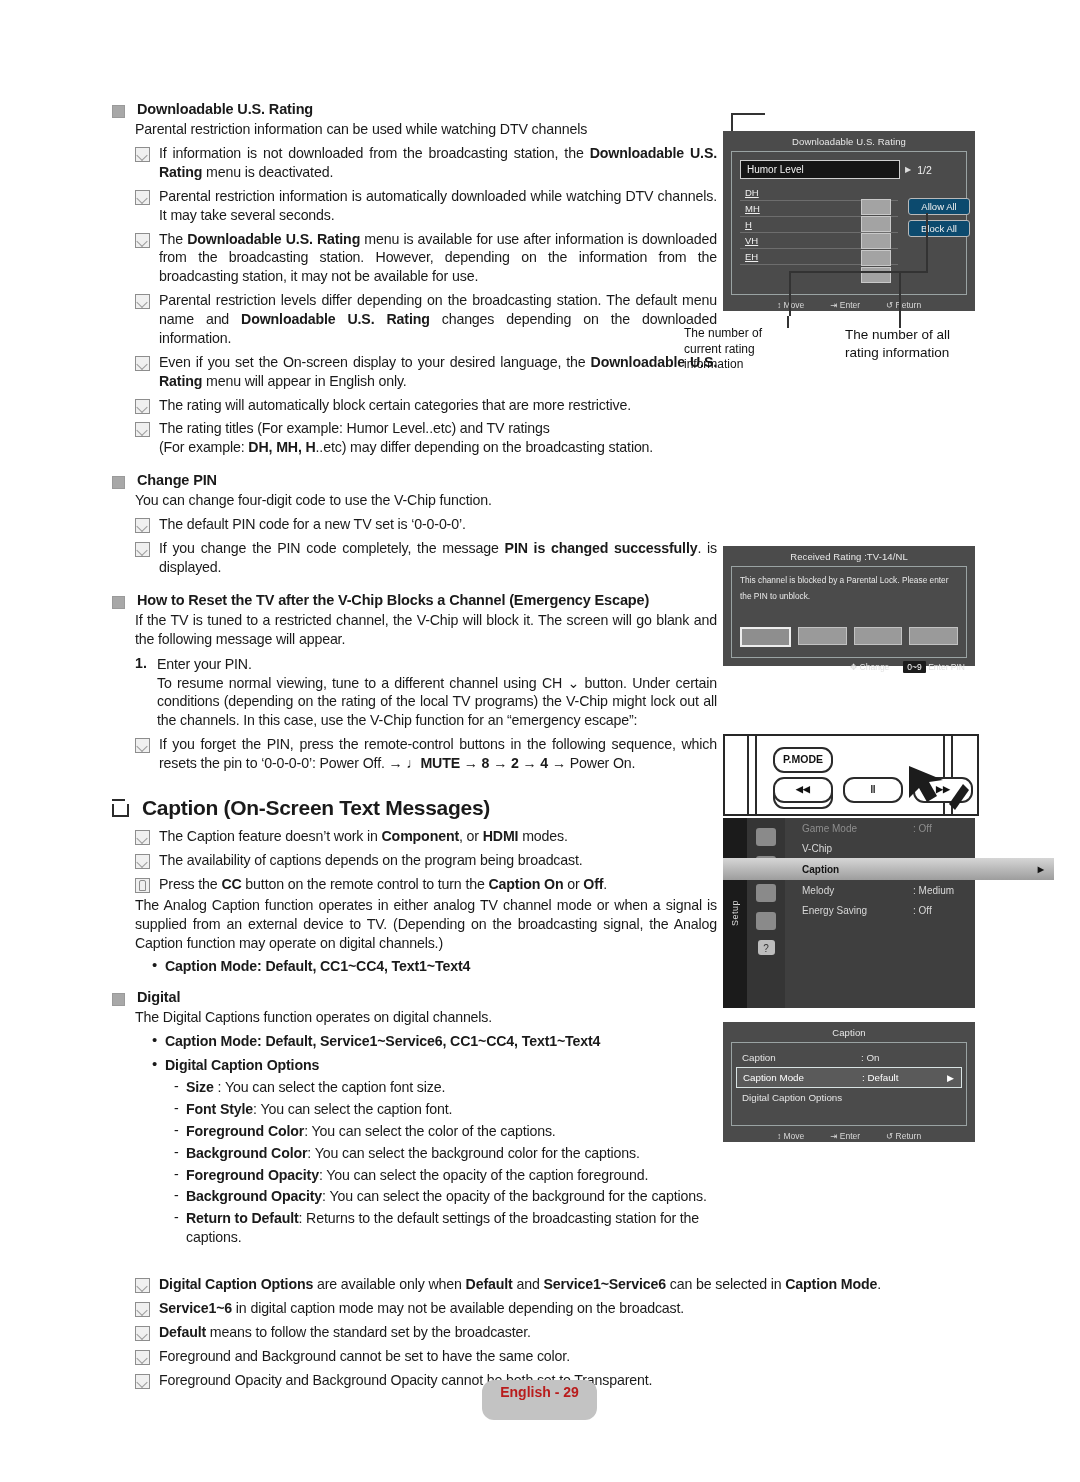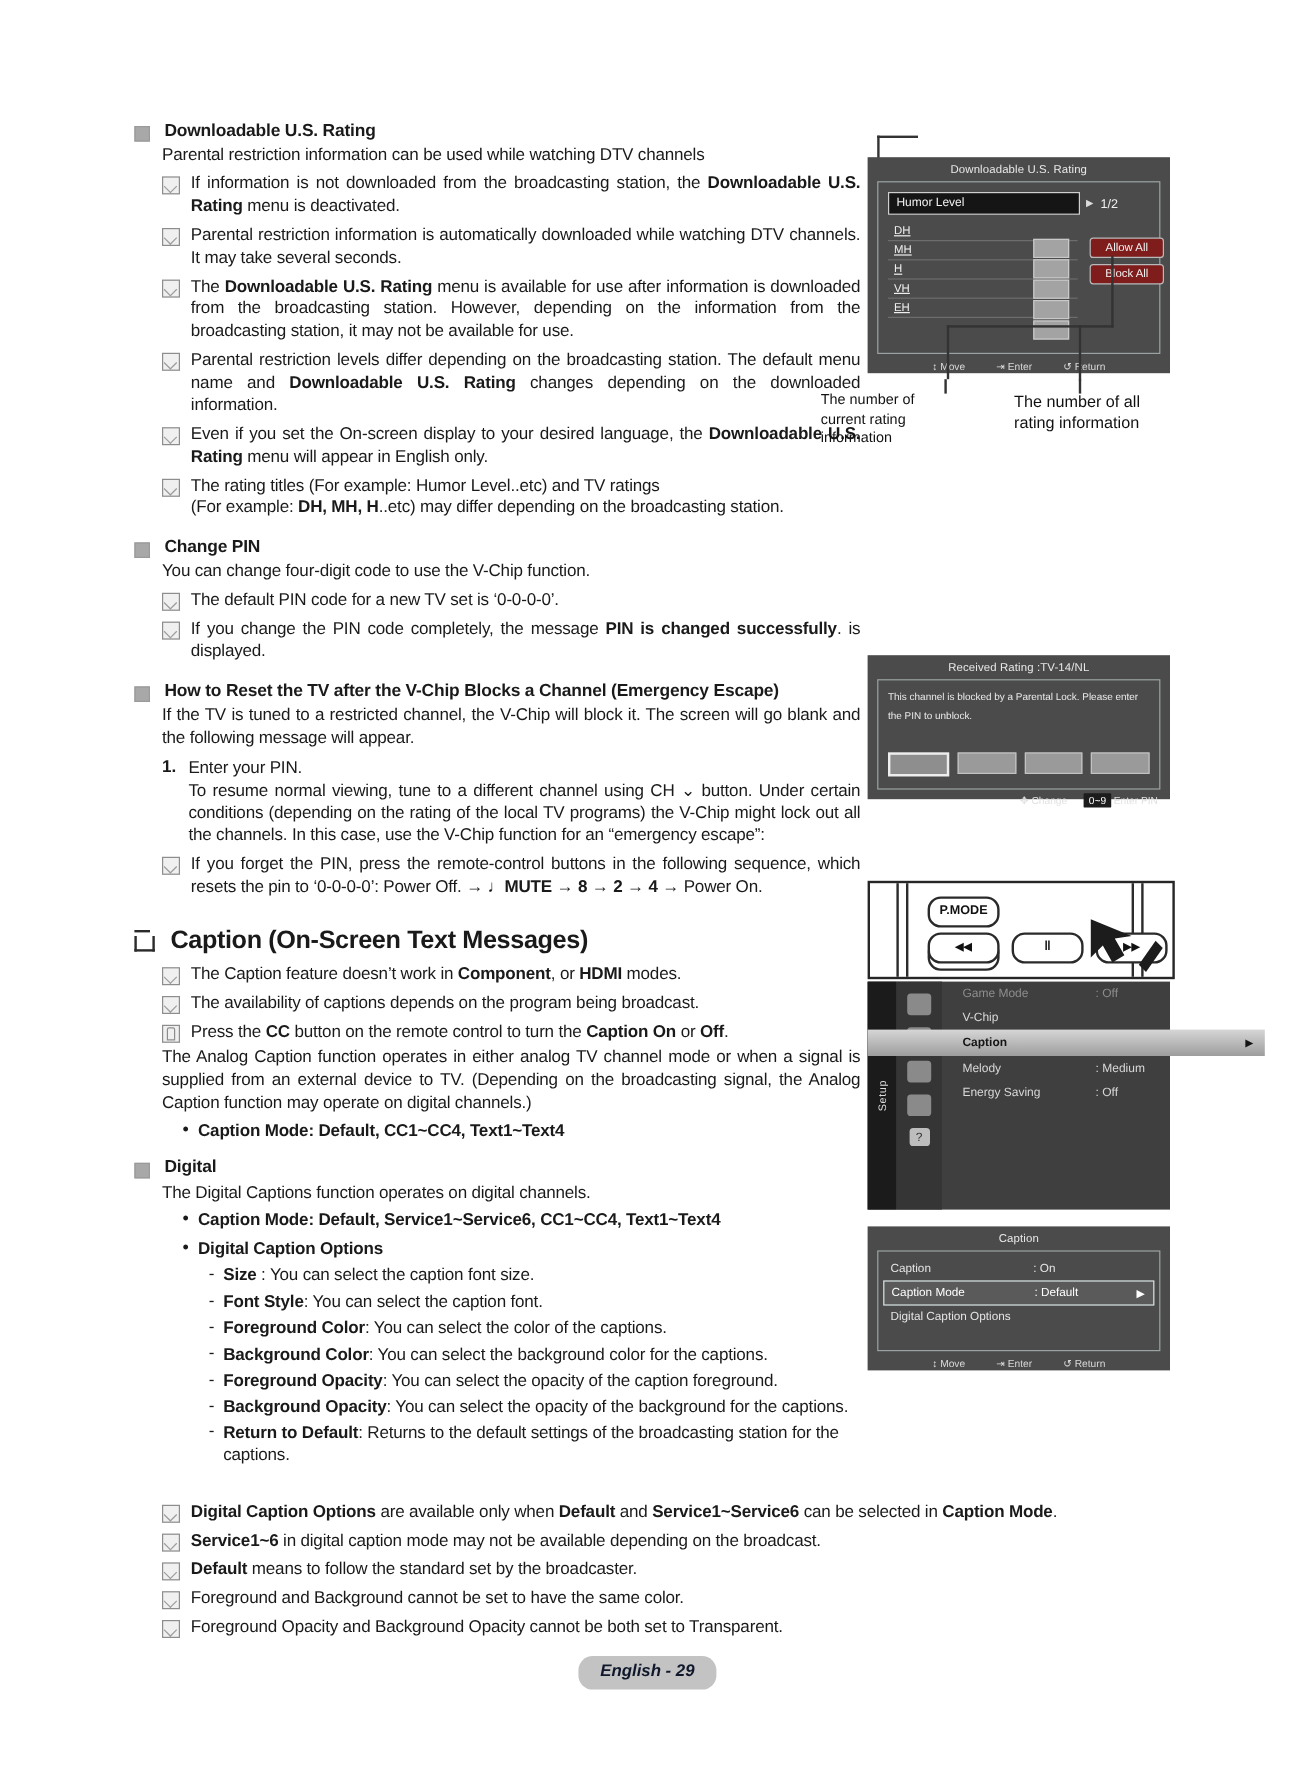--- a/index.html
+++ b/index.html
@@ -105,21 +105,21 @@
     height:15px;line-height:15px;font-size:9.5px;color:#efefef;
     border-bottom:1px solid #6d6d6d;padding-left:5px;text-decoration:underline;
   }
   .rt-boxes{position:absolute;left:129px;top:47px;}
   .rt-box{
     width:28px;height:14px;background:#a3a3a3;border:1px solid #c9c9c9;
     margin-bottom:1px;
   }
   .rt-btns{position:absolute;left:176px;top:46px;}
   .rt-btn{
-    width:60px;height:15px;background:#7f1d1d;border:1px solid #b9b9b9;
+    width:60px;height:15px;background:#0c4a6e;border:1px solid #b9b9b9;
     border-radius:3px;color:#f2f2f2;font-size:9.5px;text-align:center;
     line-height:15px;margin-bottom:5px;
   }
 
   
   .lead{position:absolute;background:#333;}
   .lbl{position:absolute;font-size:13.5px;color:#111;}
 
   
   #panel-blocked{left:723px;top:546px;width:252px;height:120px;}
@@ -165,23 +165,23 @@
 
   
   #panel-caption{left:723px;top:1022px;width:252px;height:120px;}
   .cp-row{display:flex;align-items:center;height:19px;font-size:9.8px;color:#e4e4e4;padding-left:6px;}
   .cp-row .v{position:absolute;left:125px;}
   .cp-row.sel{border:1px solid #d8e3e3;background:#5a5a5a;color:#fff;position:relative;height:19px;}
   .cp-row.sel .car{position:absolute;right:7px;font-size:9px;}
 
   
   .footer{
-    position:absolute;left:482px;top:1380px;width:115px;height:28px;
+    position:absolute;left:482px;top:1380px;width:115px;height:40px;
     background:#c3c3c3;border-radius:12px;
-    text-align:center;line-height:24px;font-size:14px;font-weight:bold;color:#0f172a;font-style:italic;
+    text-align:center;line-height:24px;font-size:14px;font-weight:bold;color:#b91c1c;
   }
 </style>
 </head>
 <body>
 
 <div class="page">
 
   <div class="col-left">
 
     <div class="sec">
@@ -202,20 +202,24 @@
       <div class="note-ico"></div>
       <div class="note-txt">The <b>Downloadable U.S. Rating</b> menu is available for use after information is downloaded from the broadcasting station. However, depending on the information from the broadcasting station, it may not be available for use.</div>
     </div>
     <div class="note">
       <div class="note-ico"></div>
       <div class="note-txt">Parental restriction levels differ depending on the broadcasting station. The default menu name and <b>Downloadable U.S. Rating</b> changes depending on the downloaded information.</div>
     </div>
     <div class="note">
       <div class="note-ico"></div>
       <div class="note-txt">Even if you set the On-screen display to your desired language, the <b>Downloadable U.S. Rating</b> menu will appear in English only.</div>
+    </div>
+    <div class="note">
+      <div class="note-ico"></div>
+      <div class="note-txt">The rating will automatically block certain categories that are more restrictive.</div>
     </div>
     <div class="note">
       <div class="note-ico"></div>
       <div class="note-txt">The rating titles (For example: Humor Level..etc) and TV ratings<br>(For example: <b>DH, MH, H</b>..etc) may differ depending on the broadcasting station.</div>
     </div>
 
     <div class="sec">
       <div class="sq"></div>
       <div class="sec-title">Change PIN</div>
     </div>

